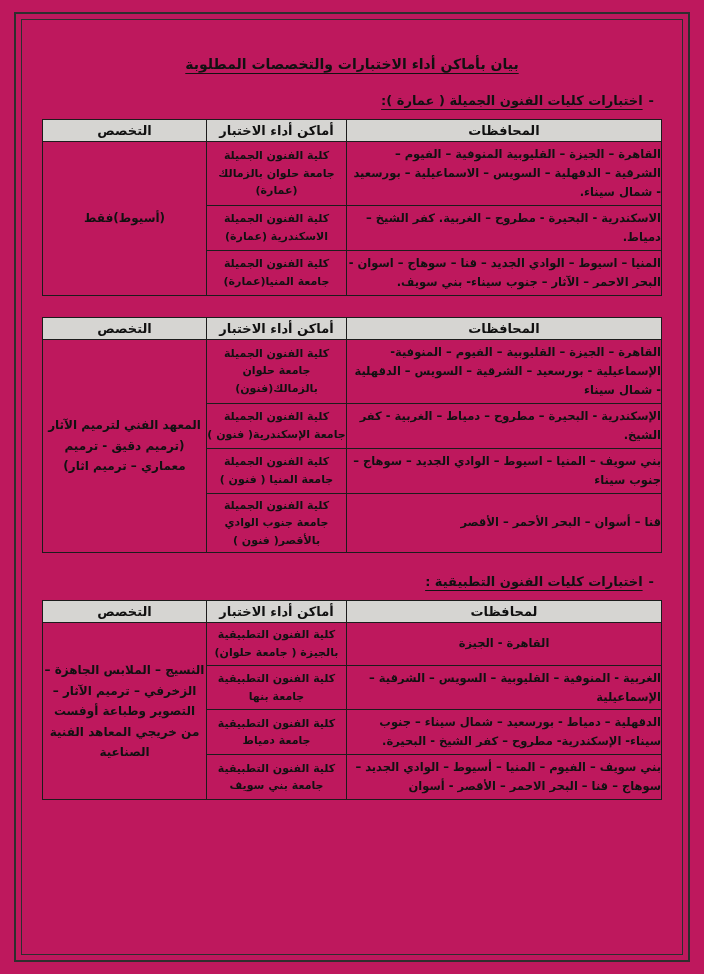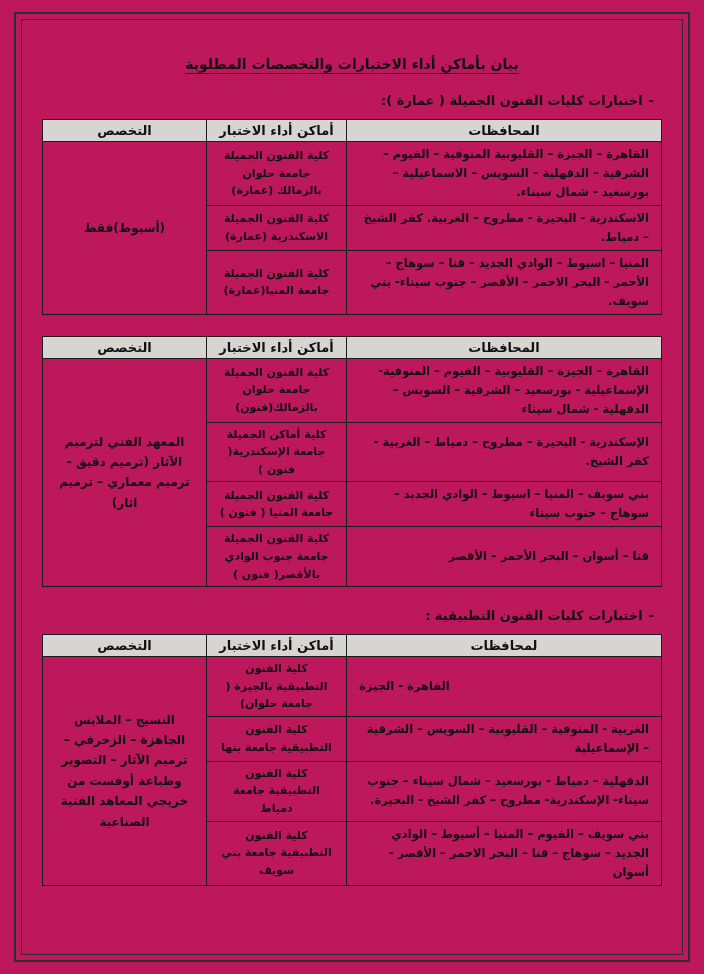--- a/index.html
+++ b/index.html
@@ -37,30 +37,31 @@
   }
   .section { margin-top: 21px; }
   .section-heading {
     font-size: 13px;
     font-weight: 700;
     margin: 0 8px 11px 0;
     text-align: right;
   }
   .section-heading .dash { margin-left: 6px; }
   .section-heading .underlined {
+    text-decoration: underline;
     text-underline-offset: 4px;
   }
   table.exam-table {
     width: 100%;
     border-collapse: collapse;
     table-layout: fixed;
   }
   table.exam-table th, table.exam-table td {
     border: 1.6px solid #1c1c1c;
-    padding: 3px 12px;
+    padding: 3px 0;
   }
   table.exam-table th {
     background: #d6d5d2;
     font-size: 13px;
     font-weight: 700;
     text-align: center;
     height: 22px;
   }
   th.loc-col { width: 140px; }
   th.spec-col { width: 164px; }
@@ -115,21 +116,21 @@
             <tr>
               <td class="gov">القاهرة – الجيزة – القليوبية المنوفية – الفيوم – الشرقية – الدقهلية – السويس – الاسماعيلية – بورسعيد - شمال سيناء.</td>
               <td class="loc">كلية الفنون الجميلة جامعة حلوان بالزمالك (عمارة)</td>
               <td class="spec" rowspan="3">(أسيوط)فقط</td>
             </tr>
             <tr>
               <td class="gov">الاسكندرية - البحيرة - مطروح – الغربية. كفر الشيخ – دمياط.</td>
               <td class="loc">كلية الفنون الجميلة الاسكندرية (عمارة)</td>
             </tr>
             <tr>
-              <td class="gov">المنيا – اسيوط – الوادي الجديد – قنا – سوهاج – الأحمر - البحر الاحمر – الأقصر – جنوب سيناء- بني سويف.</td>
+              <td class="gov">المنيا – اسيوط – الوادي الجديد – قنا – سوهاج – اسوان - البحر الاحمر – الآثار – جنوب سيناء- بني سويف.</td>
               <td class="loc">كلية الفنون الجميلة جامعة المنيا(عمارة)</td>
             </tr>
           </tbody>
         </table>
       </div>
 
       <div class="section">
         <table class="exam-table">
           <thead>
             <tr>
@@ -139,21 +140,21 @@
             </tr>
           </thead>
           <tbody>
             <tr>
               <td class="gov">القاهرة – الجيزة – القليوبية – الفيوم – المنوفية- الإسماعيلية - بورسعيد – الشرقية – السويس – الدقهلية - شمال سيناء</td>
               <td class="loc">كلية الفنون الجميلة جامعة حلوان بالزمالك(فنون)</td>
               <td class="spec" rowspan="4">المعهد الفني لترميم الآثار (ترميم دقيق - ترميم معماري – ترميم اثار)</td>
             </tr>
             <tr>
               <td class="gov">الإسكندرية - البحيرة – مطروح – دمياط – الغربية - كفر الشيخ.</td>
-              <td class="loc">كلية أماكن الجميلة جامعة الإسكندرية( فنون )</td>
+              <td class="loc">كلية الفنون الجميلة جامعة الإسكندرية( فنون )</td>
             </tr>
             <tr>
               <td class="gov">بني سويف – المنيا – اسيوط – الوادي الجديد – سوهاج – جنوب سيناء</td>
               <td class="loc">كلية الفنون الجميلة جامعة المنيا ( فنون )</td>
             </tr>
             <tr>
               <td class="gov">قنا – أسوان – البحر الأحمر – الأقصر</td>
               <td class="loc">كلية الفنون الجميلة جامعة جنوب الوادي بالأقصر( فنون )</td>
             </tr>
           </tbody>
@@ -167,21 +168,21 @@
         <table class="exam-table">
           <thead>
             <tr>
               <th class="gov-col">لمحافظات</th>
               <th class="loc-col">أماكن أداء الاختبار</th>
               <th class="spec-col">التخصص</th>
             </tr>
           </thead>
           <tbody>
             <tr>
-              <td class="gov" style="text-align:left;">القاهرة - الجيزة</td>
+              <td class="gov" style="text-align:center;">القاهرة - الجيزة</td>
               <td class="loc">كلية الفنون التطبيقية بالجيزة ( جامعة حلوان)</td>
               <td class="spec" rowspan="4">النسيج – الملابس الجاهزة – الزخرفي – ترميم الآثار – التصوير وطباعة أوفست من خريجي المعاهد الفنية الصناعية</td>
             </tr>
             <tr>
               <td class="gov">الغربية - المنوفية – القليوبية – السويس – الشرقية – الإسماعيلية</td>
               <td class="loc">كلية الفنون التطبيقية جامعة بنها</td>
             </tr>
             <tr>
               <td class="gov">الدقهلية – دمياط - بورسعيد – شمال سيناء – جنوب سيناء- الإسكندرية- مطروح – كفر الشيخ - البحيرة.</td>
               <td class="loc">كلية الفنون التطبيقية جامعة دمياط</td>

